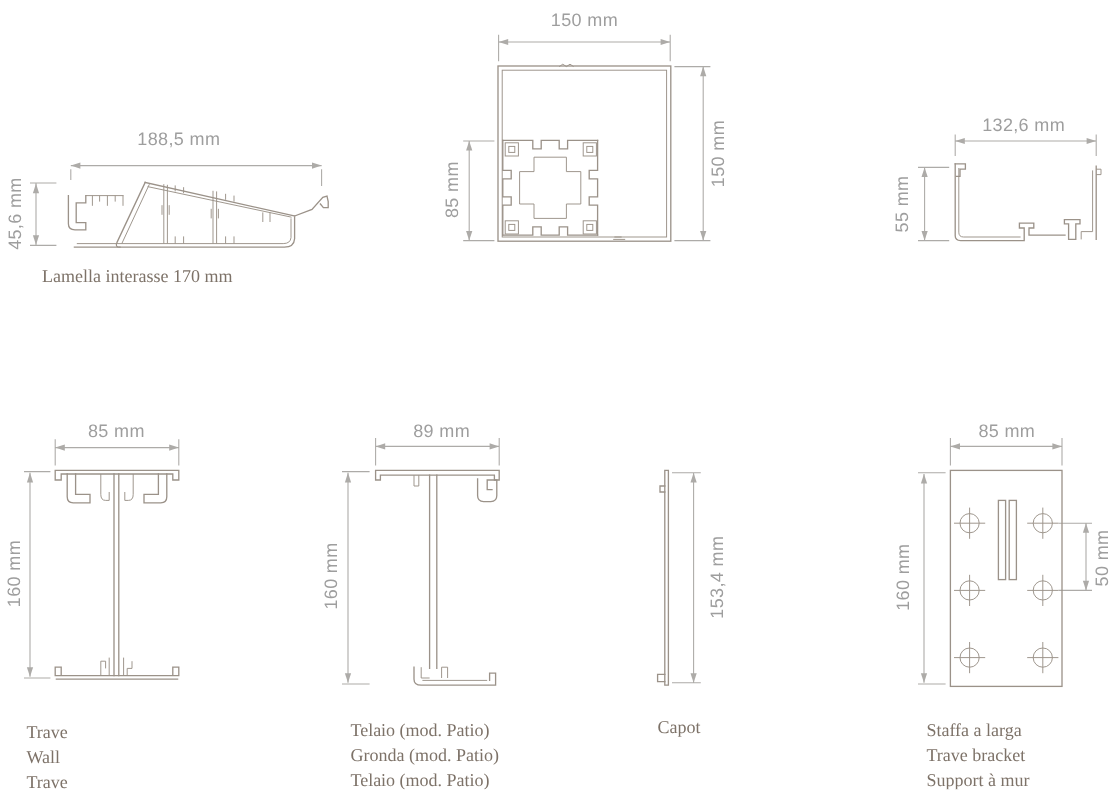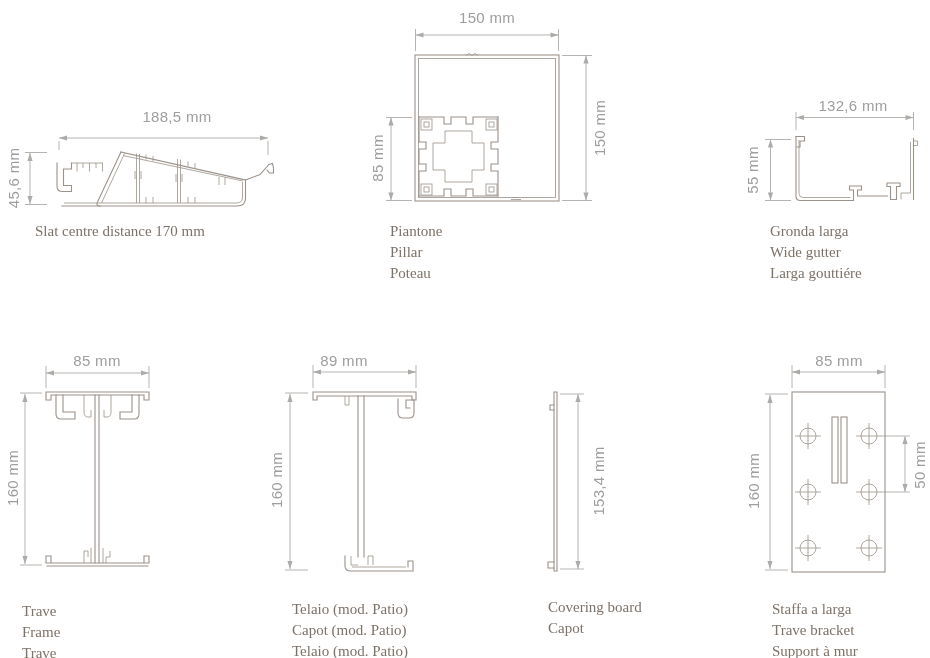--- a/index.html
+++ b/index.html
@@ -38,24 +38,24 @@
       <path class="p" d="M 245.5 180 L 260 174.5 L 269 164.5 L 272.5 163.5 L 273.5 168 V 173 L 269.5 173 L 267 170"></path>
       <path class="p" d="M 121 152 L 97.5 202 Q 95.5 206 100 206"></path>
       <path class="m" d="M 124.5 153.5 L 101.5 203"></path>
       <path class="m" d="M 136.5 153.5 V 203 M 139.5 154 V 203 M 177.5 159 V 203 M 180.5 159.5 V 203"></path>
       <path class="m" d="M 146 154.5 v 5 M 153 156 v 5 M 188 161.5 v 5 M 195 163 v 5 M 146 197 v 6 M 153 197 v 6 M 188 197 v 6 M 195 197 v 6"></path>
       <path class="m" d="M 135 171 v 8 M 141 171 v 8 M 176 174 v 8 M 182 174 v 8 M 219 177 v 8 M 225 177 v 8"></path>
       <path class="p" d="M 57 163 V 186.5 Q 57 191.5 62.5 191.5 H 71.5 V 185.5 H 63.5 V 169 H 71.5 V 163"></path>
       <path class="m" d="M 71.5 163 H 103 M 77 163 v 8.5 M 83 163 v 5 M 89.5 163 v 8.5 M 96 163 v 5 M 102.5 163 v 8.5"></path>
     </g>
   </svg>
-  <div class="dim-label" style="left:177px;top:116px">188,5 mm</div>
+  <div class="dim-label" style="left:149px;top:116px">188,5 mm</div>
   <div class="dim-label vert" style="left:13px;top:178px">45,6 mm</div>
   <div class="caption" style="left:35px;top:221px">
-    <div>Slat centre distance 170 mm</div>
+    <div>Lamella interasse 170 mm</div>
   </div>
 
   <svg class="fig-svg" style="left:370px;top:0" width="250" height="215" viewBox="370 0 250 215">
     <g>
       <path class="d" d="M 415.5 51 V 29 M 558.5 51 V 29 M 415.5 35 H 558.5"></path>
       <polygon class="a" points="415.5,35 423.5,32.4 423.5,37.6"></polygon>
       <polygon class="a" points="558.5,35 550.5,32.4 550.5,37.6"></polygon>
       <path class="d" d="M 562 55.5 H 592 M 562 200.5 H 592 M 586 55.5 V 200.5"></path>
       <polygon class="a" points="586,55.5 583.4,63.5 588.6,63.5"></polygon>
       <polygon class="a" points="586,200.5 583.4,192.5 588.6,192.5"></polygon>
@@ -79,25 +79,20 @@
         <rect class="m" x="424" y="187" width="5" height="5"></rect>
       <rect class="m" x="486" y="184" width="11" height="11"></rect>
         <rect class="m" x="489" y="187" width="5" height="5"></rect>
       <path class="m" d="M 466 55.5 l 3 -2 l 3 2 l 3 -2 l 3 2"></path>
       <path class="m" d="M 511 199.5 h 10 M 512 197.5 h 6"></path>
     </g>
   </svg>
   <div class="dim-label" style="left:487px;top:17px">150 mm</div>
   <div class="dim-label vert" style="left:599px;top:128px">150 mm</div>
   <div class="dim-label vert" style="left:377px;top:158px">85 mm</div>
-  <div class="caption" style="left:390px;top:221px">
-    <div>Piantone</div>
-    <div>Pillar</div>
-    <div>Poteau</div>
-  </div>
 
   <svg class="fig-svg" style="left:730px;top:85px" width="200" height="130" viewBox="730 85 200 130">
     <g>
       <path class="d" d="M 796 130 V 112 M 913.5 130 V 112 M 796 117.5 H 913.5"></path>
       <polygon class="a" points="796,117.5 804,114.9 804,120.1"></polygon>
       <polygon class="a" points="913.5,117.5 905.5,114.9 905.5,120.1"></polygon>
       <path class="d" d="M 791 139.5 H 765 M 791 200.5 H 765 M 770.5 139.5 V 200.5"></path>
       <polygon class="a" points="770.5,139.5 767.9,147.5 773.1,147.5"></polygon>
       <polygon class="a" points="770.5,200.5 767.9,192.5 773.1,192.5"></polygon>
     </g>
@@ -106,25 +101,20 @@
       <path class="m" d="M 799 140 V 193.5 Q 799 197.5 803 197.5 H 850.5"></path>
       <path class="p" d="M 796 136.5 H 804.5 V 141 H 800 V 147 H 797"></path>
       <path class="p" d="M 890.5 199.5 V 186.5 H 887 V 183 H 900 V 186.5 H 896.5 V 199.5 H 890.5"></path>
       <path class="p" d="M 913.5 138.5 V 199.5"></path>
       <path class="m" d="M 910.5 142 V 193 H 901 V 199.5"></path>
       <path class="m" d="M 913.5 141 H 917.5 V 145.5 H 913.5"></path>
     </g>
   </svg>
   <div class="dim-label" style="left:853px;top:105px">132,6 mm</div>
   <div class="dim-label vert" style="left:752px;top:170px">55 mm</div>
-  <div class="caption" style="left:770px;top:221px">
-    <div>Gronda larga</div>
-    <div>Wide gutter</div>
-    <div>Larga gouttiére</div>
-  </div>
 
   <svg class="fig-svg" style="left:0;top:340px" width="165" height="245" viewBox="0 340 165 245">
     <g>
       <path class="d" d="M 46 388 V 366 M 149 388 V 366 M 46 373 H 149"></path>
       <polygon class="a" points="46,373 54,370.4 54,375.6"></polygon>
       <polygon class="a" points="149,373 141,370.4 141,375.6"></polygon>
       <path class="d" d="M 42 393 H 20 M 42 565 H 20 M 25 394 V 564"></path>
       <polygon class="a" points="25,394 22.4,402 27.6,402"></polygon>
       <polygon class="a" points="25,564 22.4,556 27.6,556"></polygon>
     </g>
@@ -136,21 +126,21 @@
       <path class="m" d="M 111 395 V 412 Q 111 417 107 417 H 104 V 410"></path>
       <path class="p" d="M 95 395 V 563 M 99 395 V 563"></path>
       <path class="p" d="M 46 563 H 149 M 46 563 V 556 H 51 V 563 M 149 563 V 556 H 144 V 563 M 47 566 H 148"></path>
       <path class="m" d="M 84 563 V 551 H 88 V 557 M 91 563 V 548 M 103 563 V 548 M 106 563 V 557 H 110 V 551"></path>
     </g>
   </svg>
   <div class="dim-label" style="left:97px;top:360px">85 mm</div>
   <div class="dim-label vert" style="left:12px;top:478px">160 mm</div>
   <div class="caption" style="left:22px;top:601px">
     <div>Trave</div>
-    <div>Frame</div>
+    <div>Wall</div>
     <div>Trave</div>
   </div>
 
   <svg class="fig-svg" style="left:255px;top:340px" width="180" height="245" viewBox="255 340 180 245">
     <g>
       <path class="d" d="M 313 388 V 365 M 416 388 V 365 M 313 372 H 416"></path>
       <polygon class="a" points="313,372 321,369.4 321,374.6"></polygon>
       <polygon class="a" points="416,372 408,369.4 408,374.6"></polygon>
       <path class="d" d="M 308 393 H 285 M 308 570 H 285 M 290 394 V 569"></path>
       <polygon class="a" points="290,394 287.4,402 292.6,402"></polygon>
@@ -158,43 +148,42 @@
     </g>
     <g>
       <path class="p" d="M 313 392 H 416 M 313 392 V 400 H 317 V 396 H 412 V 400 H 416 V 392"></path>
       <path class="m" d="M 345 396 V 405 H 349 V 396"></path>
       <path class="p" d="M 358 396 V 557 M 364 396 V 557"></path>
       <path class="p" d="M 398 399 V 413 Q 398 418 403 418 H 409 Q 414 418 414 413 V 400 H 406 V 408 H 410"></path>
       <path class="p" d="M 345 556 V 566 Q 345 571 351 571 H 413 V 561 H 408 V 567"></path>
       <path class="m" d="M 351 556 V 565 H 358 M 368 565 V 556 H 373 V 565 M 352 567 H 406"></path>
     </g>
   </svg>
-  <div class="dim-label" style="left:344px;top:360px">89 mm</div>
+  <div class="dim-label" style="left:368px;top:360px">89 mm</div>
   <div class="dim-label vert" style="left:276px;top:480px">160 mm</div>
   <div class="caption" style="left:292px;top:599px">
     <div>Telaio (mod. Patio)</div>
-    <div>Capot (mod. Patio)</div>
+    <div>Gronda (mod. Patio)</div>
     <div>Telaio (mod. Patio)</div>
   </div>
 
   <svg class="fig-svg" style="left:520px;top:380px" width="110" height="205" viewBox="520 380 110 205">
     <g>
       <path class="d" d="M 560 394 H 584 M 560 569 H 584 M 578 394 V 569"></path>
       <polygon class="a" points="578,394 575.4,402 580.6,402"></polygon>
       <polygon class="a" points="578,569 575.4,561 580.6,561"></polygon>
     </g>
     <g>
       <path class="p" d="M 554 392 H 557 V 571 H 554 V 392"></path>
       <path class="p" d="M 554 405 H 550 V 410 H 554"></path>
       <path class="p" d="M 554 562 H 548 V 568 H 554"></path>
     </g>
   </svg>
   <div class="dim-label vert" style="left:598px;top:481px">153,4 mm</div>
   <div class="caption" style="left:548px;top:597px">
-    <div>Covering board</div>
     <div>Capot</div>
   </div>
 
   <svg class="fig-svg" style="left:720px;top:340px" width="210" height="245" viewBox="720 340 210 245">
     <g>
       <path class="d" d="M 792 388 V 365 M 885 388 V 365 M 792 372 H 885"></path>
       <polygon class="a" points="792,372 800,369.4 800,374.6"></polygon>
       <polygon class="a" points="885,372 877,369.4 877,374.6"></polygon>
       <path class="d" d="M 788 394 H 765 M 788 570 H 765 M 770 395 V 569"></path>
       <polygon class="a" points="770,395 767.4,403 772.6,403"></polygon>

